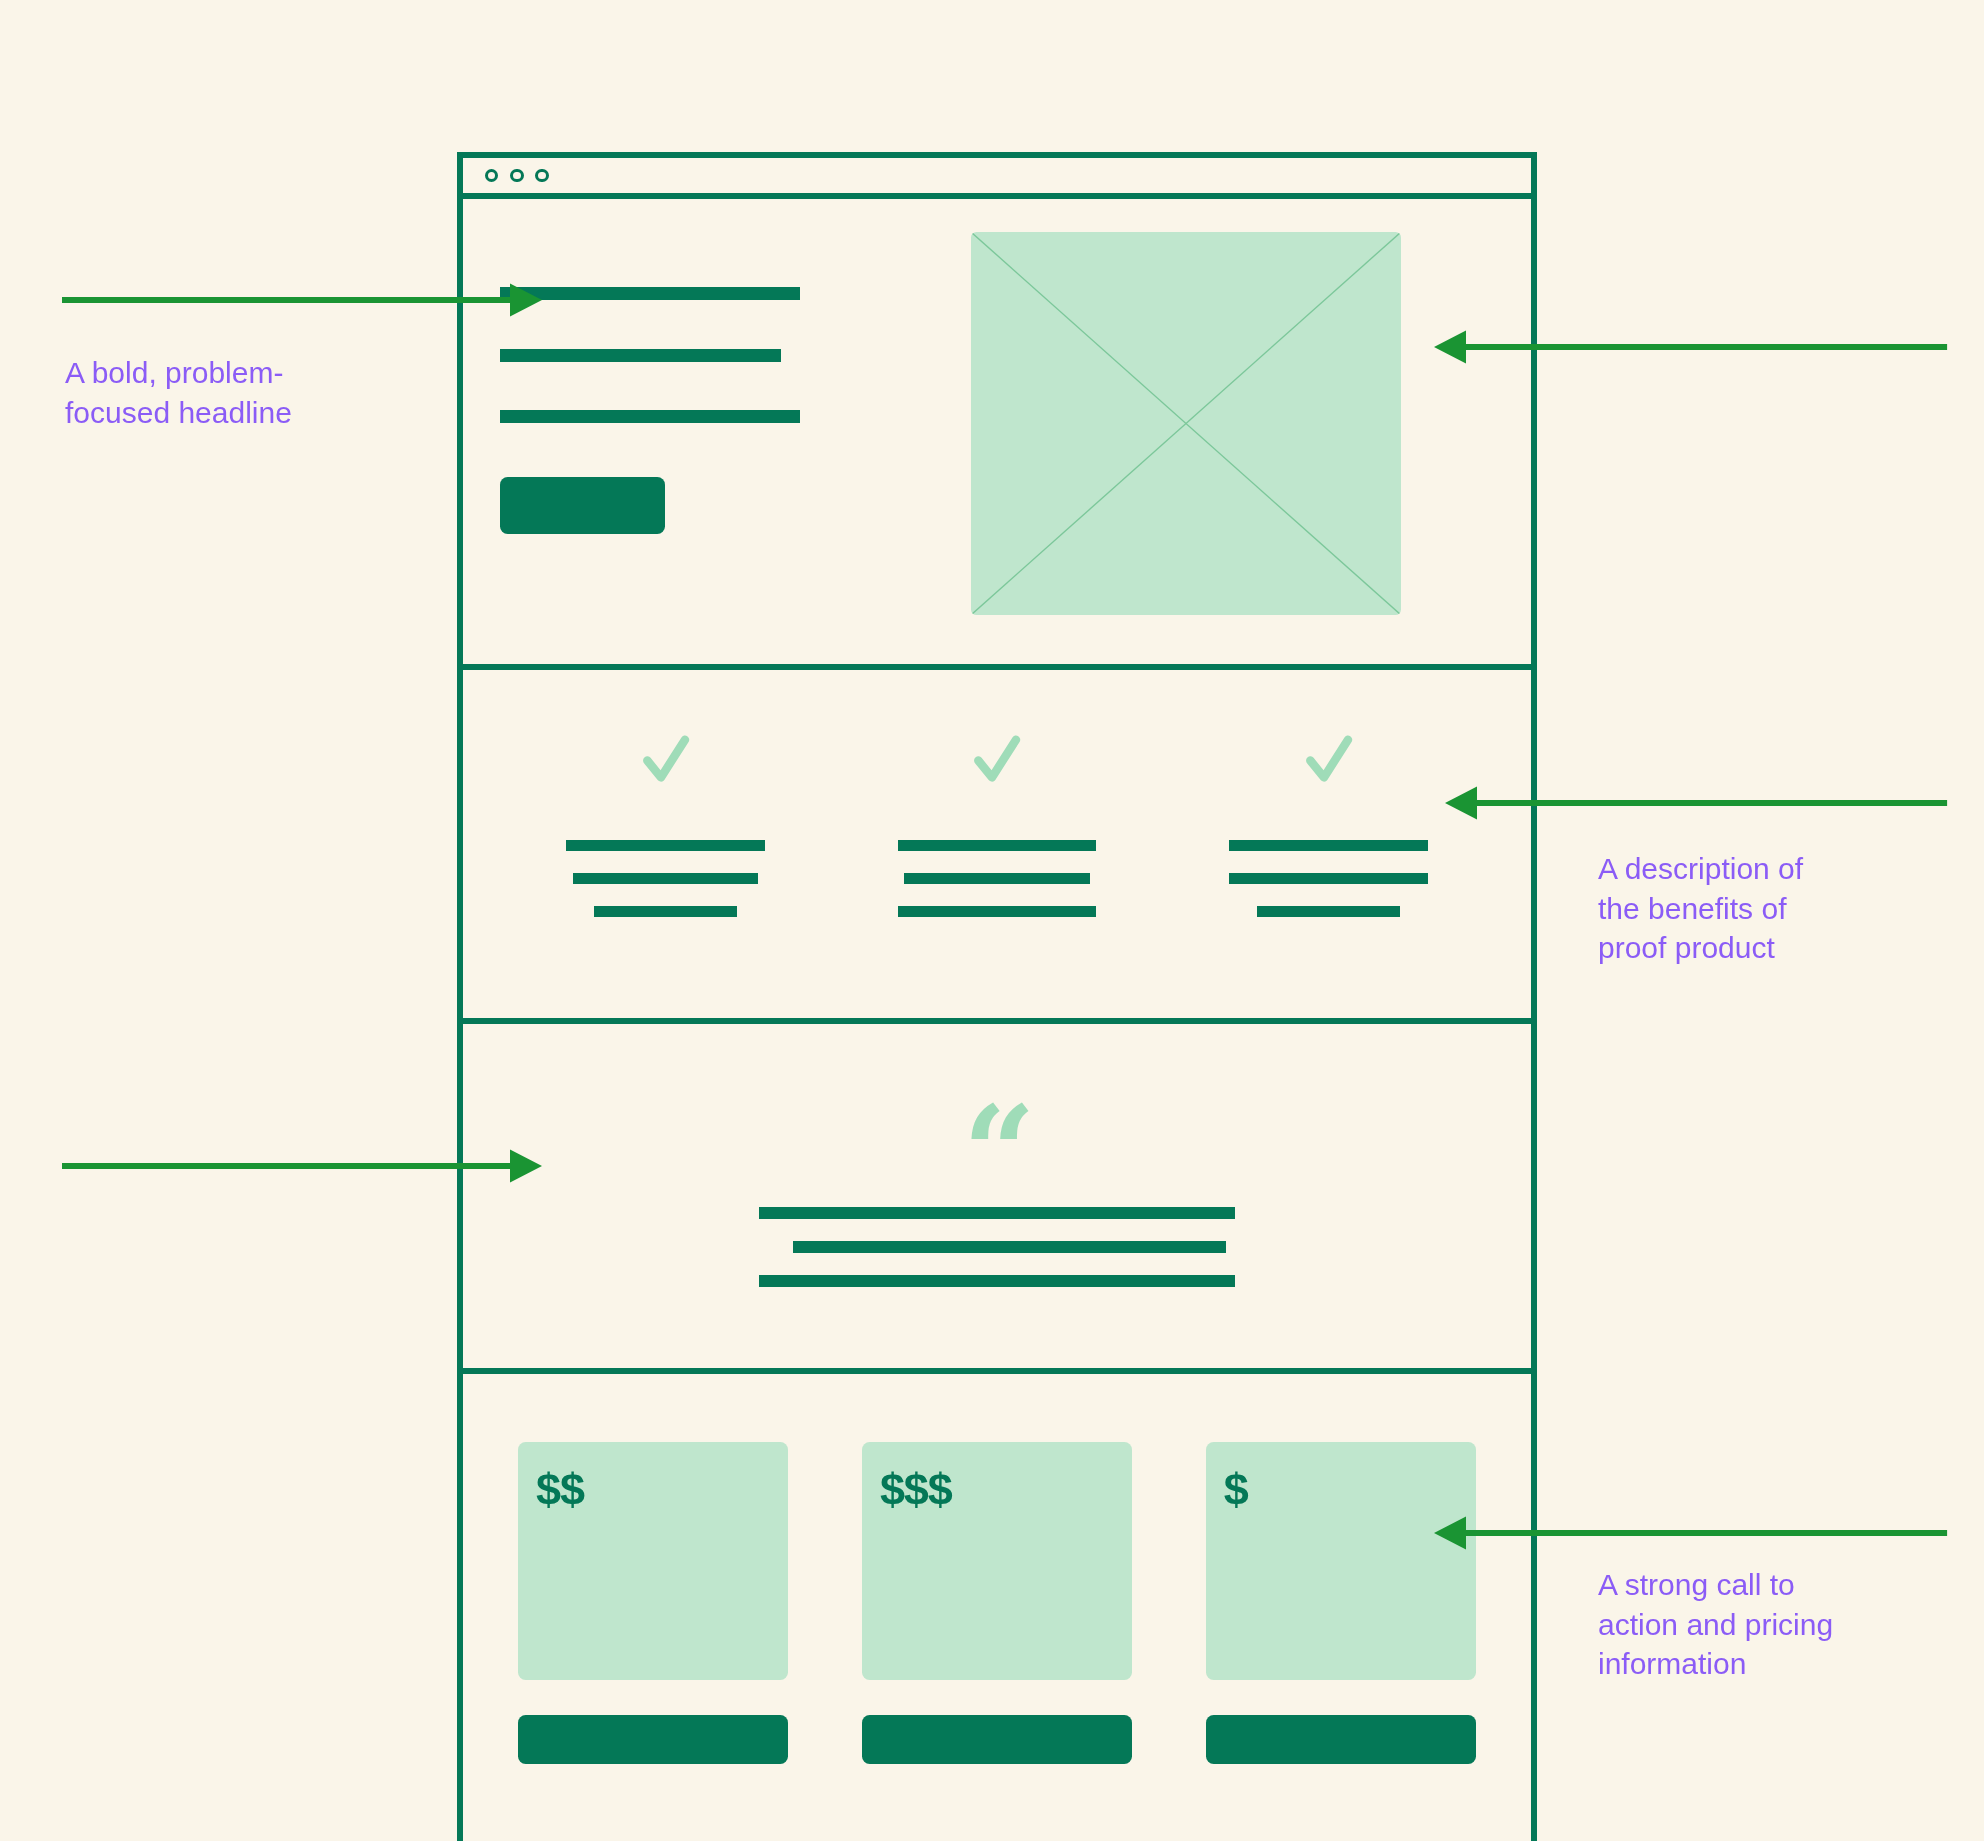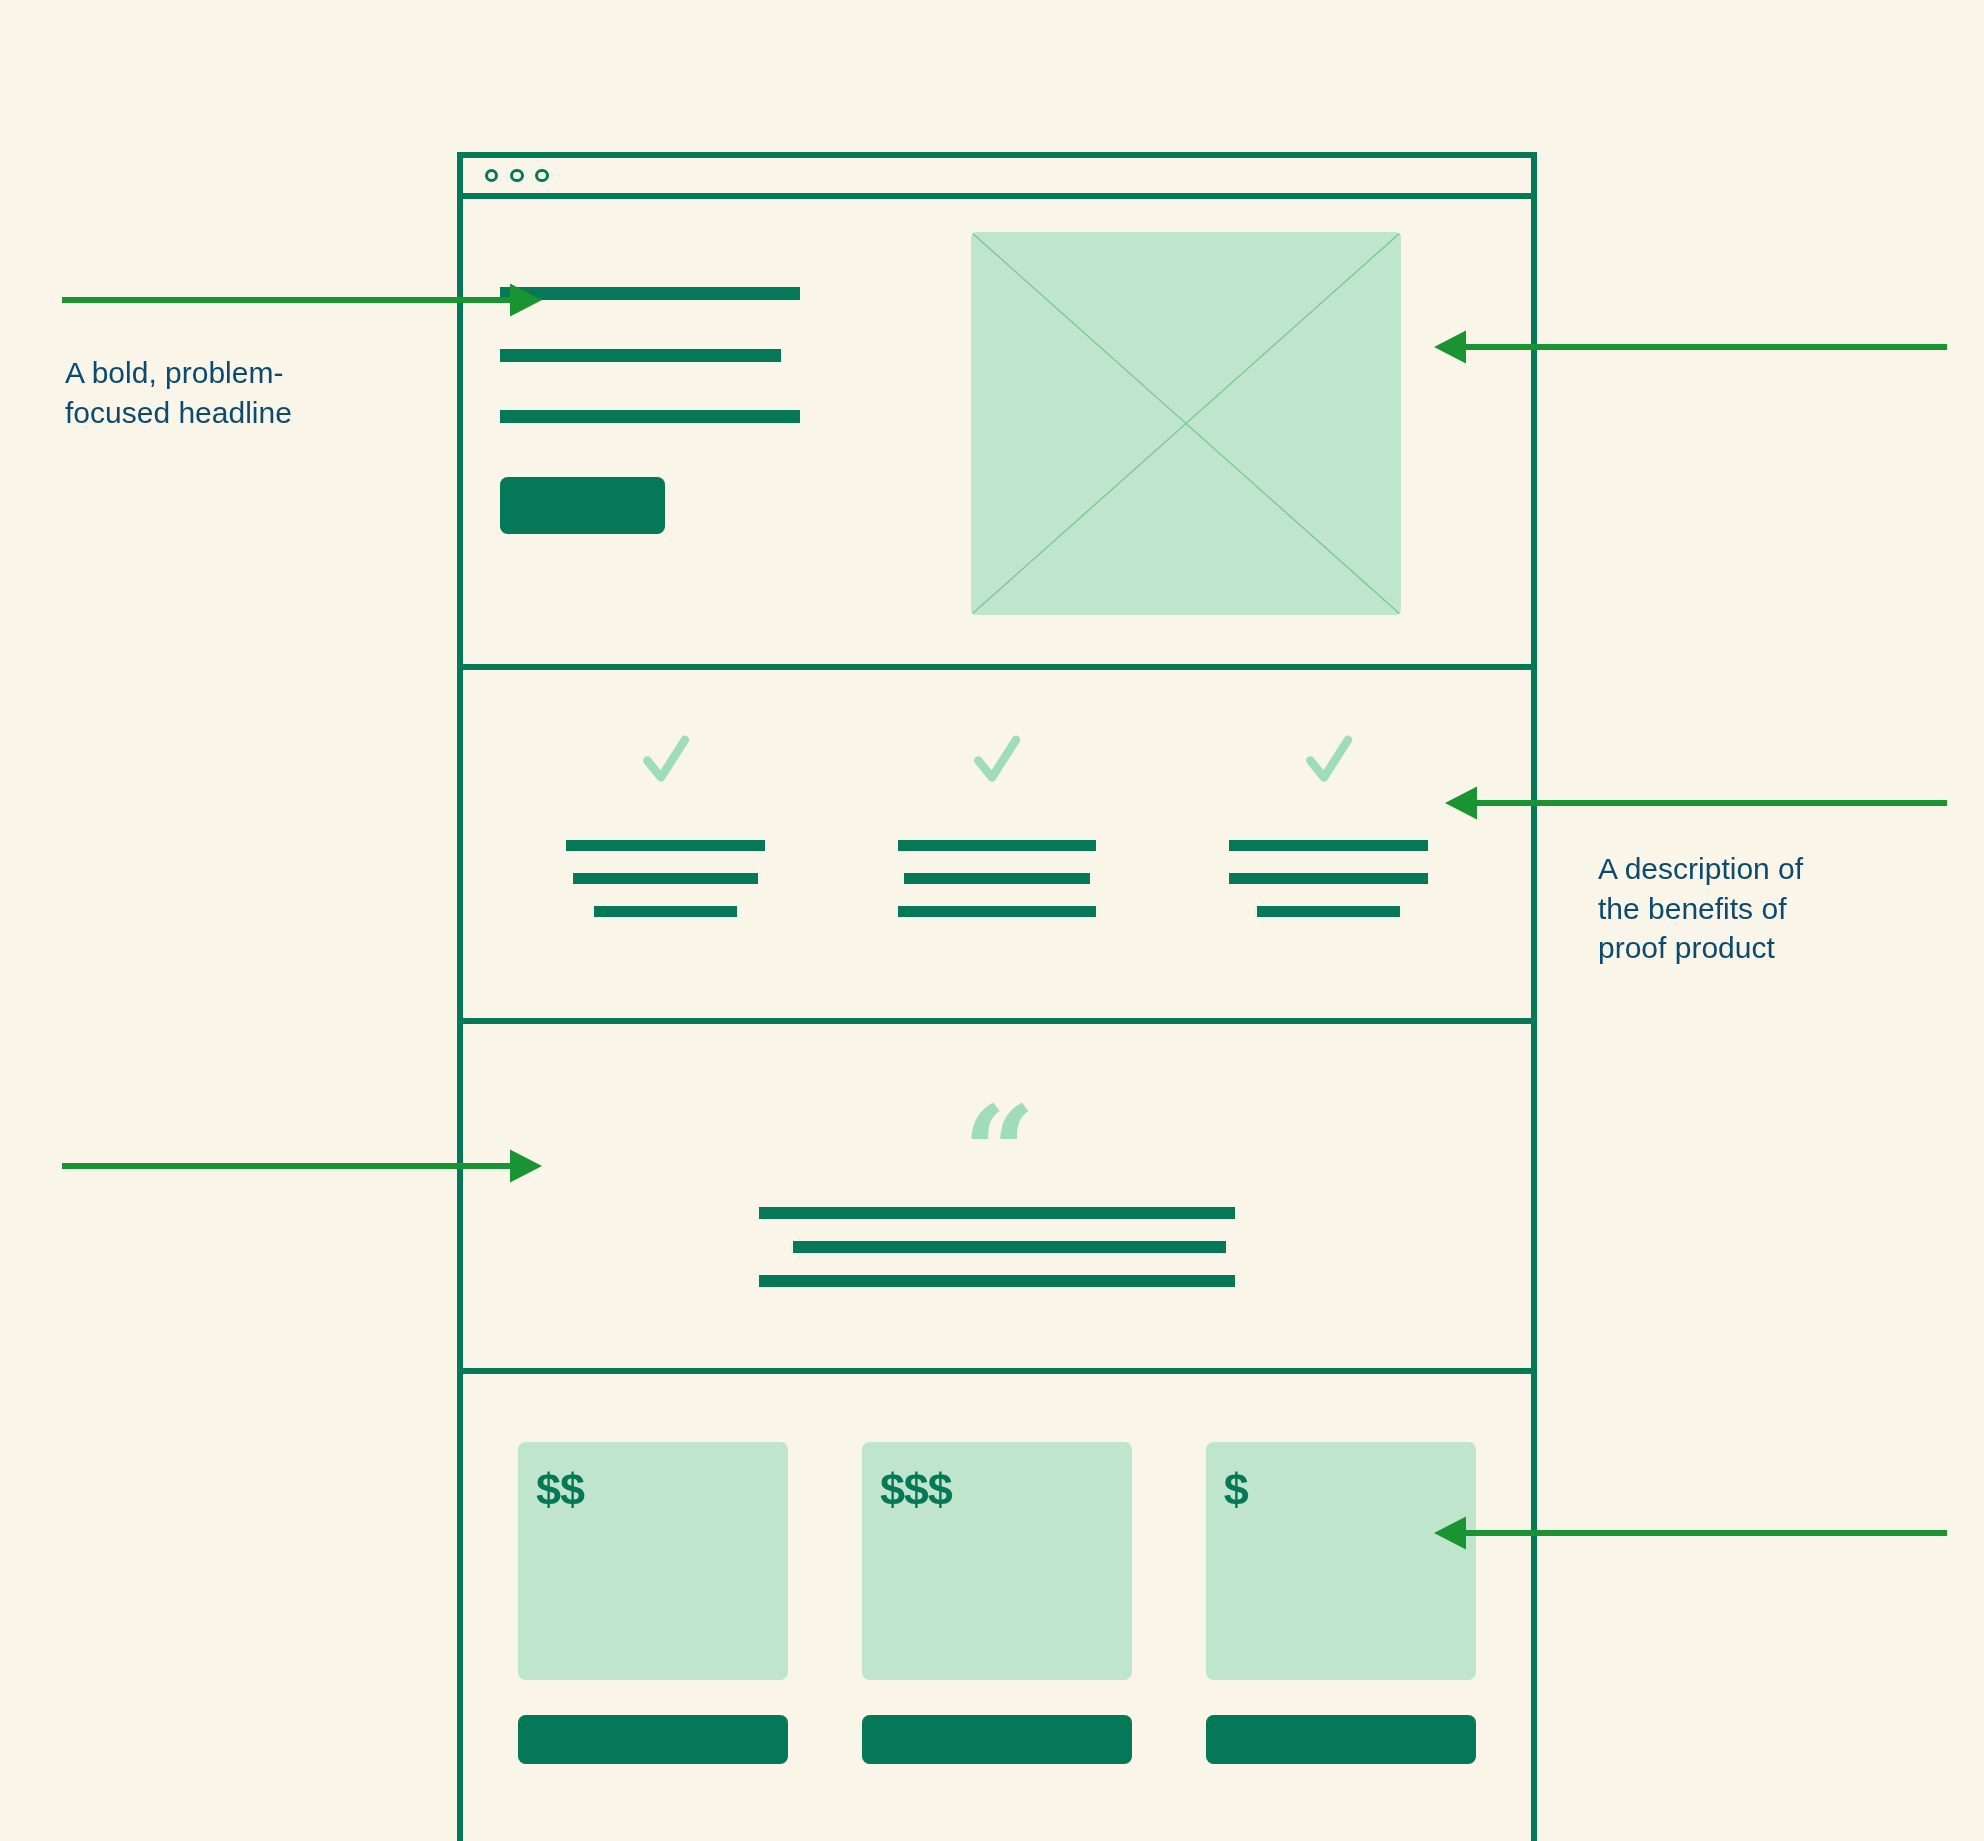--- a/index.html
+++ b/index.html
@@ -124,21 +124,21 @@
     letter-spacing:-1.1px;
   }
   .price-btn{
     margin-top:35px;width:100%;height:49px;
     background:#047857;border-radius:7.7px;
   }
 
   
   .annotation{position:absolute;}
   .anno-text{
-    color:#0c4a6e;
+    color:#8b5cf6;
     font-size:30px;
     line-height:1.32;
     font-family:"Liberation Sans", sans-serif;
     white-space:pre-line;
   }
   .arrow{position:absolute;height:22px;}
   .arrow svg{display:block;width:100%;height:100%;overflow:visible;}
 
   #anno-headline{left:65px;top:353px;width:353px;}
   #arrow-headline{left:62px;top:289px;width:480px;}
@@ -308,15 +308,20 @@
       <polygon points="870,20 812,-10 812,50" fill="#1a9433"></polygon>
     </svg>
   </div>
 
   <div class="arrow" id="arrow-cta">
     <svg viewBox="0 0 870 40" preserveAspectRatio="none">
       <line x1="58" y1="20" x2="930" y2="20" stroke="#1a9433" stroke-width="11"></line>
       <polygon points="0,20 58,-10 58,50" fill="#1a9433"></polygon>
     </svg>
   </div>
+  <div class="annotation" id="anno-cta">
+    <div class="anno-text">A strong call to
+action and pricing
+information</div>
+  </div>
 
 </div>
 
 
 </body></html>

